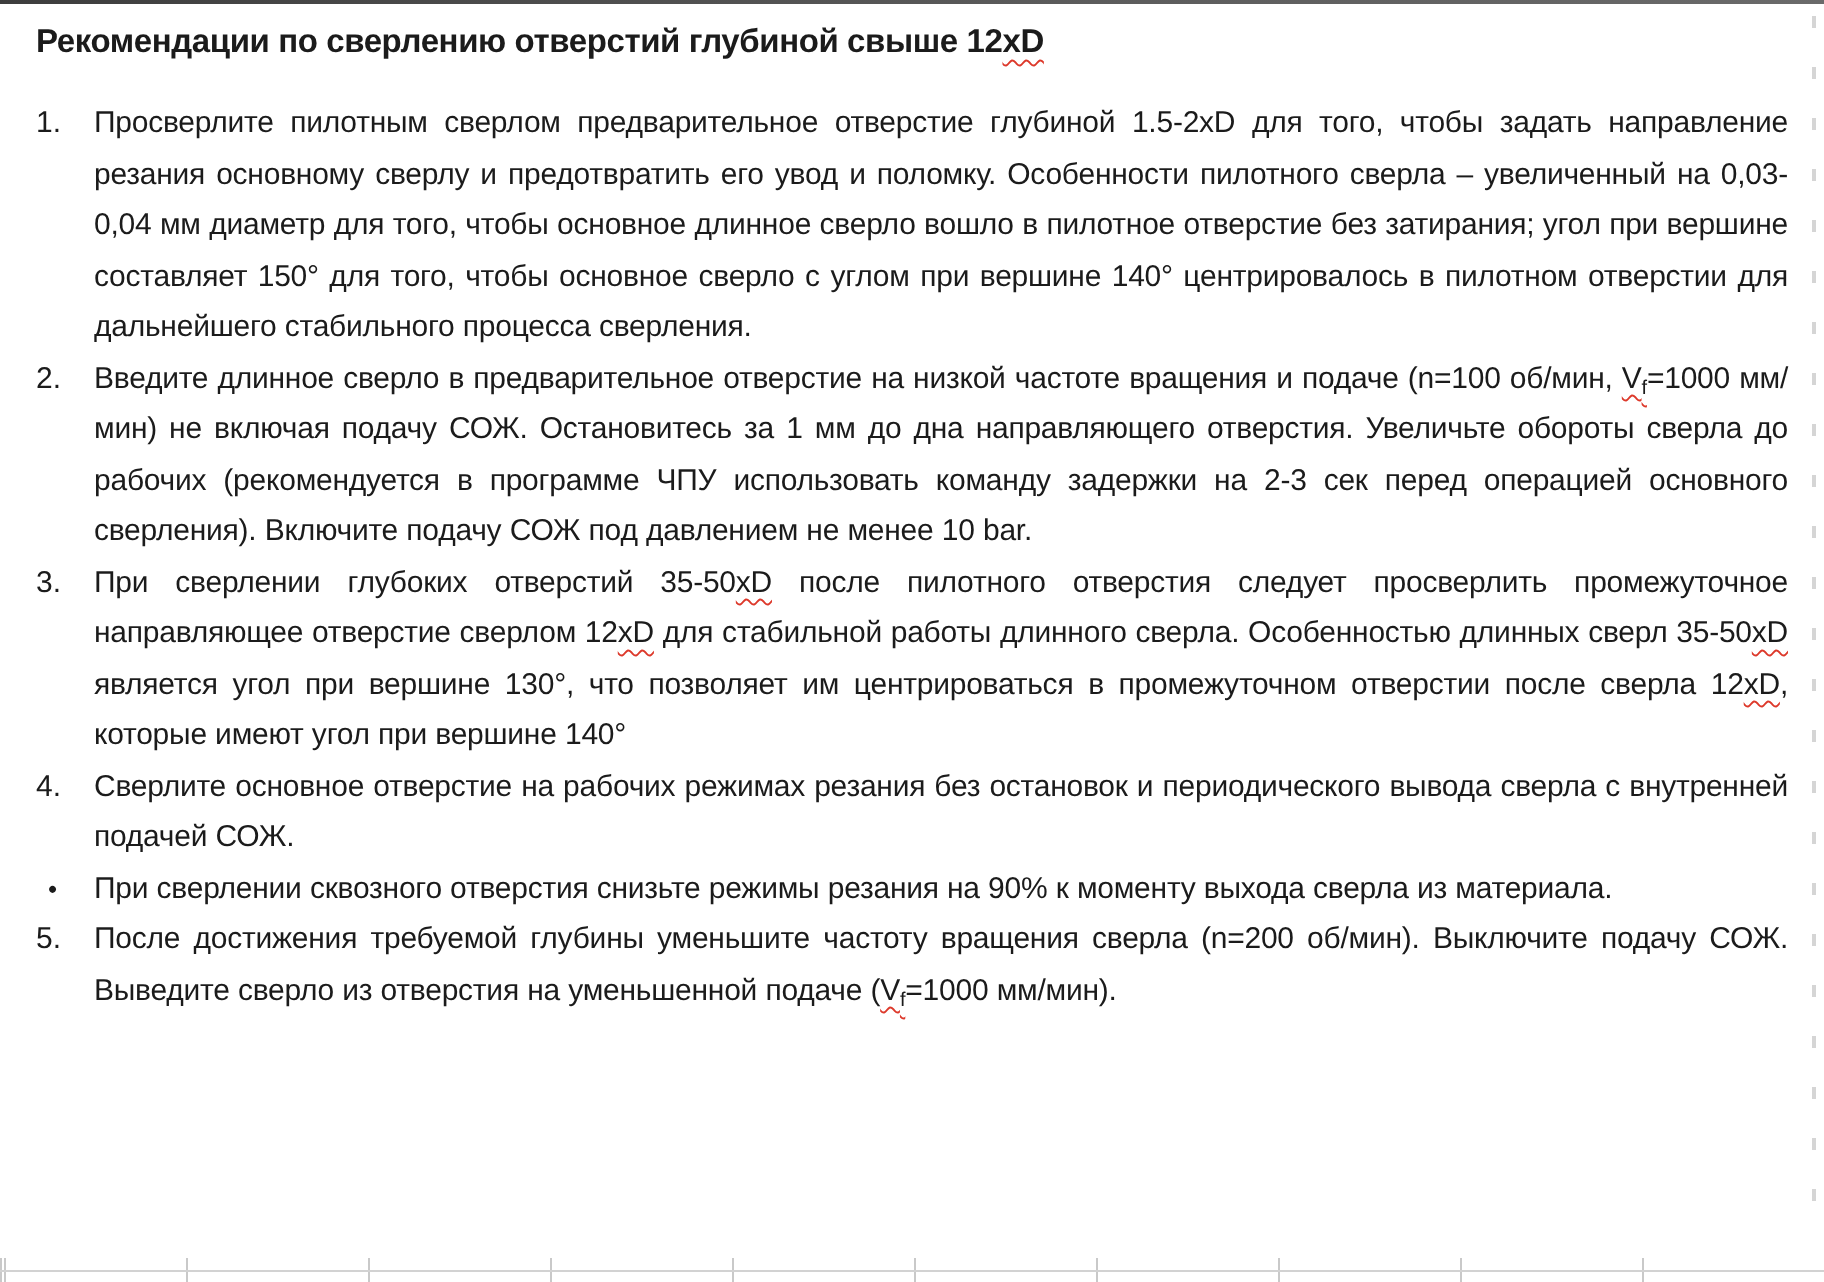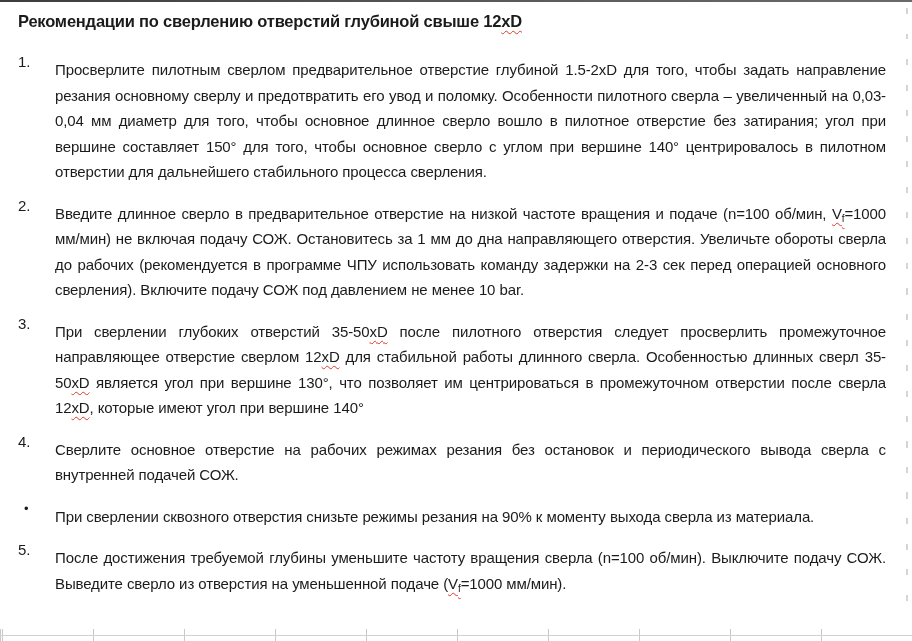--- a/index.html
+++ b/index.html
@@ -33,21 +33,21 @@
   .list{
     position:absolute;top:49px;left:18px;width:876px;
   }
   .item{display:flex;}
   .marker{
     flex:none;width:29px;
     font-size:15px;line-height:25.5px;
   }
   .marker.bullet{font-size:13px;padding-left:6px;}
   .text{
-    flex:1;margin:8px;
+    flex:1;margin:0;
     font-size:15px;line-height:25.5px;
     text-align:justify;
     letter-spacing:-0.12px;
     word-spacing:0.1px;
   }
   .text sub{
     font-size:10px;line-height:0;vertical-align:-3px;
   }
   .misspell{
     text-decoration-line:underline;
@@ -112,21 +112,21 @@
       <p class="text"><span>Сверлите основное отверстие на рабочих режимах резания без остановок и периодического вывода сверла с внутренней подачей СОЖ.</span></p>
     </div>
 
     <div class="item">
       <span class="marker bullet">•</span>
       <p class="text"><span>При сверлении сквозного отверстия снизьте режимы резания на 90% к моменту выхода сверла из материала.</span></p>
     </div>
 
     <div class="item">
       <span class="marker">5.</span>
-      <p class="text"><span>После достижения требуемой глубины уменьшите частоту вращения сверла (n=100 об/мин). Выключите подачу СОЖ. Выведите сверло из отверстия на уменьшенной подаче (</span><span class="misspell">V</span><sub class="misspell">f</sub><span>=1000 мм/мин).</span></p>
+      <p class="text"><span>После достижения требуемой глубины уменьшите частоту вращения сверла (n=200 об/мин). Выключите подачу СОЖ. Выведите сверло из отверстия на уменьшенной подаче (</span><span class="misspell">V</span><sub class="misspell">f</sub><span>=1000 мм/мин).</span></p>
     </div>
 
   </div>
 
   <div class="right-ticks"></div>
   <div class="bottom-grid"></div>
 
 </div>
 
 </body></html>

